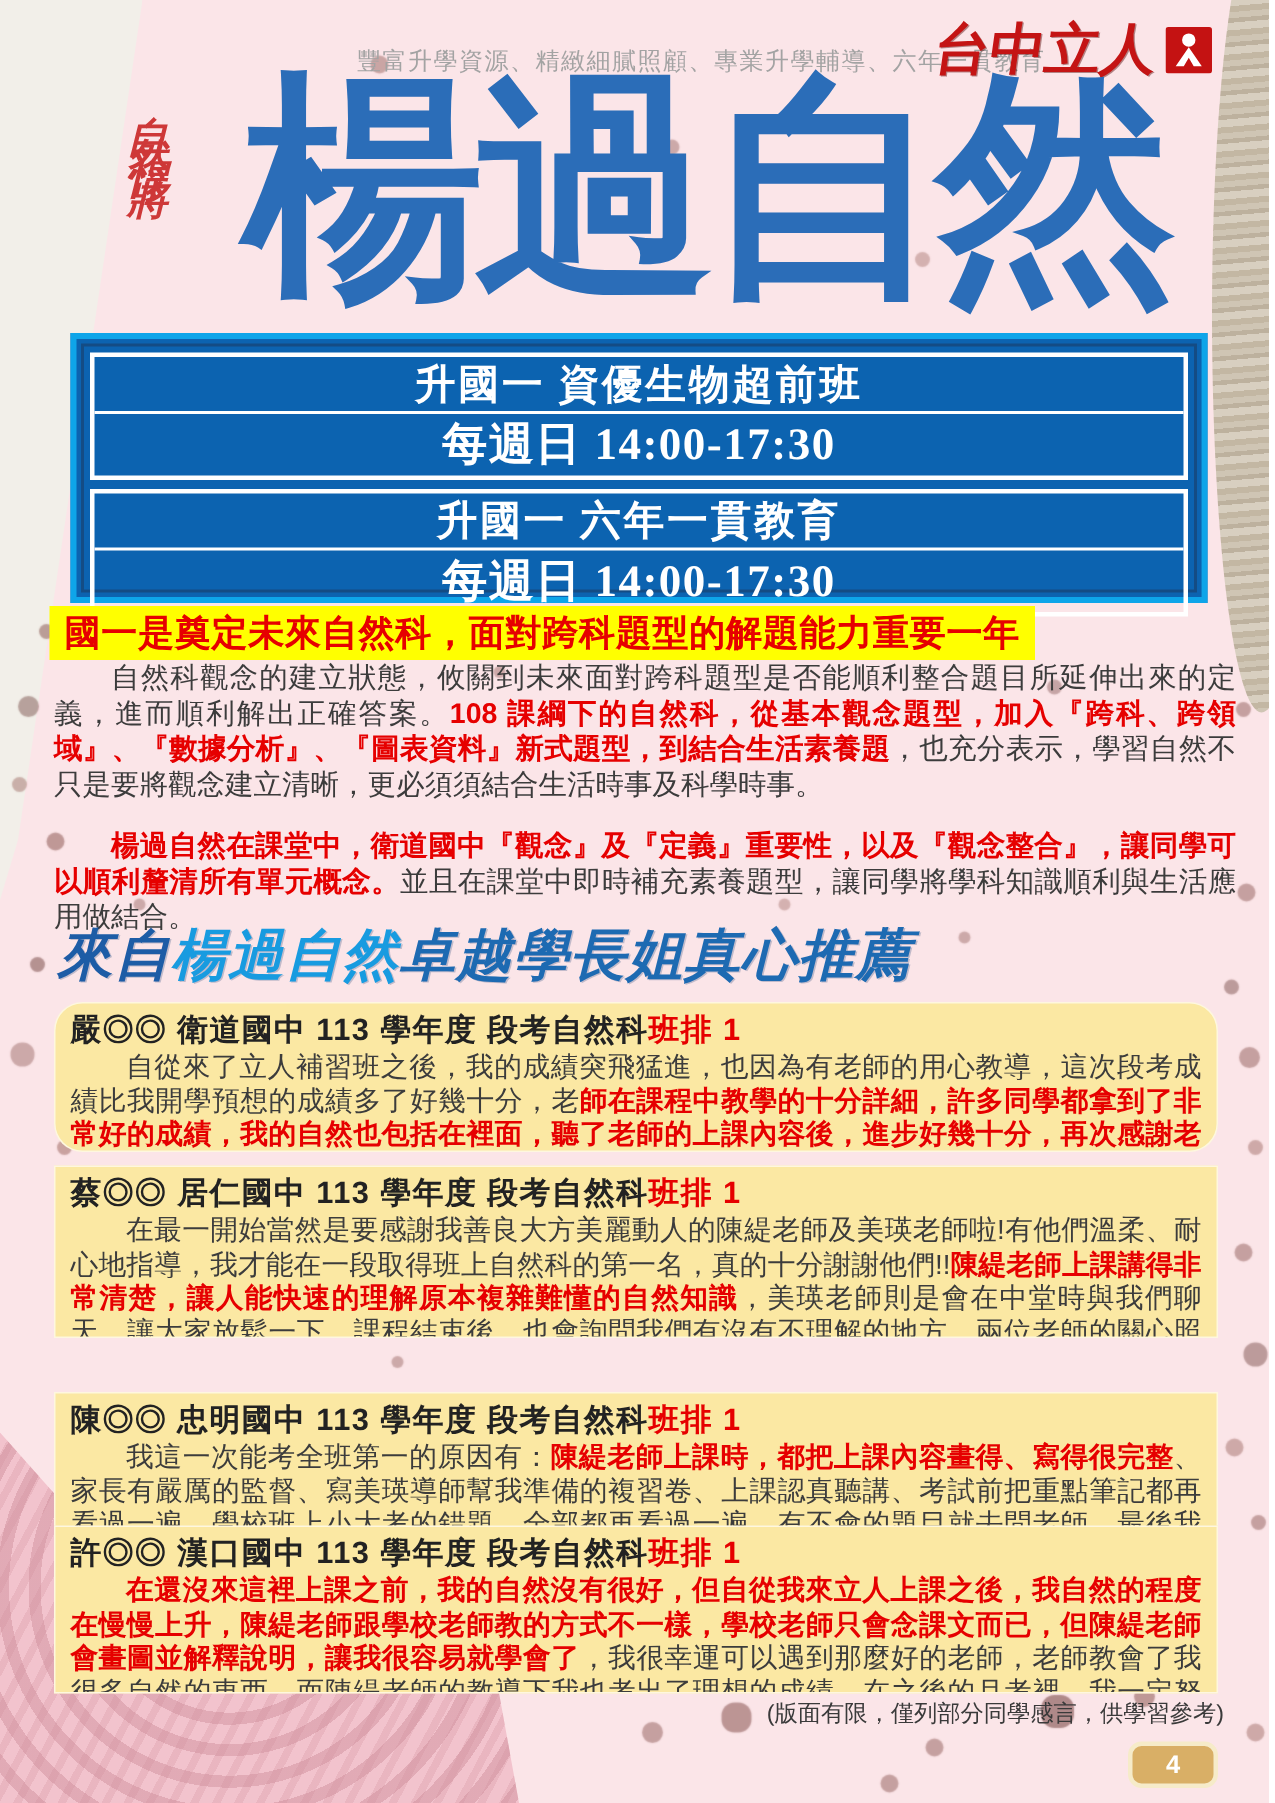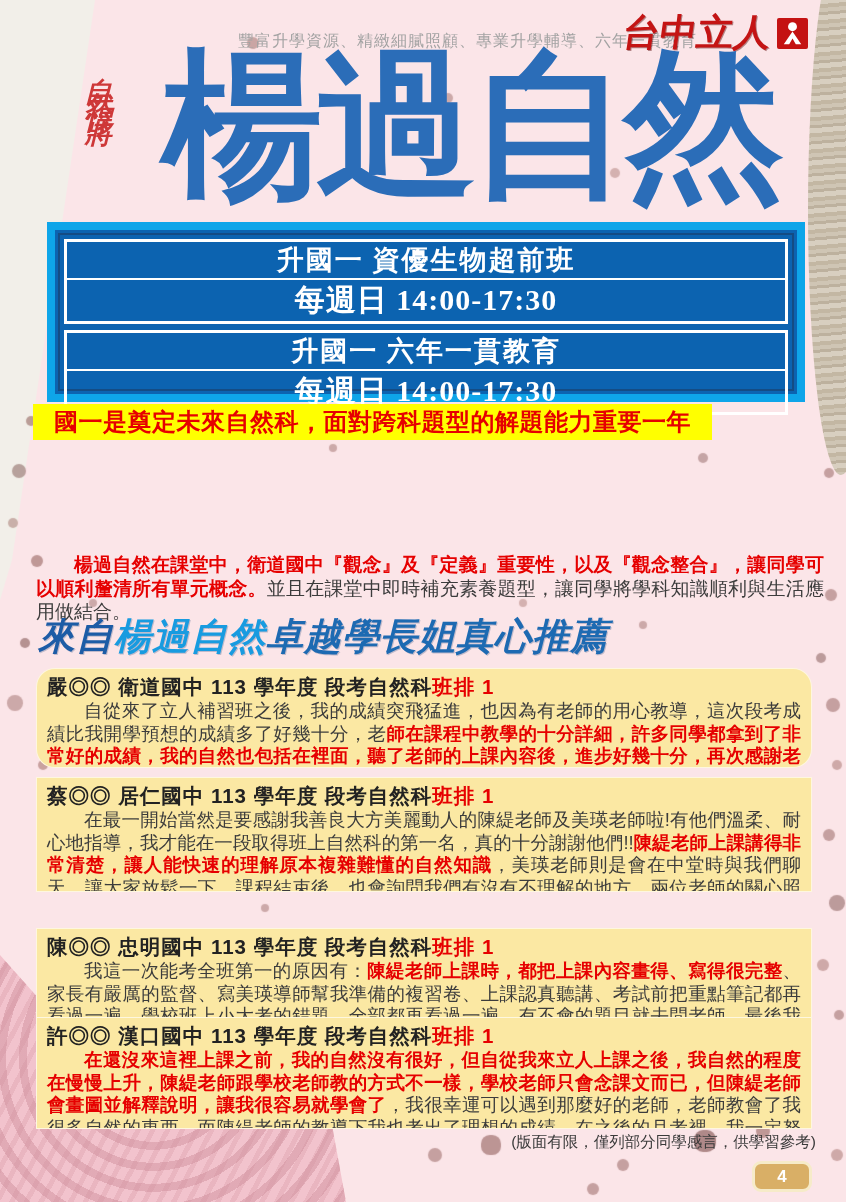--- a/index.html
+++ b/index.html
@@ -52,33 +52,33 @@
   
   .vertical-label{position:absolute;left:80px;top:56px;writing-mode:vertical-rl;text-orientation:upright;
     font-size:27px;letter-spacing:14px;font-weight:bold;font-style:italic;color:#ce3838;z-index:2;
     font-family:"Liberation Serif",serif;}
   .hero-title{position:absolute;left:128px;top:42px;width:684px;margin:0;text-align:center;
     font-family:"Liberation Serif",serif;font-weight:900;font-size:160px;line-height:1.05;
     letter-spacing:-6px;color:#2b6db8;z-index:2;}
 
   
   .schedule-box{position:absolute;left:47px;top:222px;width:758px;height:180px;box-sizing:border-box;
-    background:#0c63b0;border:8px solid #0ea5e9;
+    background:#0c63b0;border:4px solid #0ea5e9;
     box-shadow:inset 0 0 0 3px #0c63b0, inset 0 0 0 5px #144c84;
     padding:9px;display:flex;flex-direction:column;gap:6px;z-index:2;}
   .schedule-row{flex:1;border:3px solid #ffffff;display:flex;flex-direction:column;box-sizing:border-box;}
   .schedule-name{flex:1;display:flex;align-items:center;justify-content:center;
     border-bottom:2px solid #ffffff;color:#ffffff;font-family:"Liberation Serif",serif;
     font-weight:bold;font-size:27px;letter-spacing:2px;}
   .schedule-time{flex:1.08;display:flex;align-items:center;justify-content:center;color:#ffffff;
     font-family:"Liberation Serif",serif;font-weight:bold;font-size:30px;letter-spacing:1px;}
 
   
   .headline{position:absolute;left:33px;top:404px;display:inline-block;background:#ffff00;
-    color:#e60000;font-weight:bold;font-size:24px;padding:2px 21px;letter-spacing:.5px;z-index:2;}
+    color:#e60000;font-weight:bold;font-size:24px;padding:2px 10px;letter-spacing:.5px;z-index:2;}
   .body-p{position:absolute;left:36px;width:788px;margin:0;font-size:19px;line-height:23.5px;
     color:#3c3c3c;text-align:justify;text-indent:2em;z-index:2;}
   .p1{top:441px;}
   .p2{top:553px;}
   .seg-black{color:#3c3c3c;}
   .seg-red{color:#e60000;font-weight:bold;}
 
   
   .recommend-heading{position:absolute;left:38px;top:612px;margin:0;font-family:"Liberation Serif",serif;
     font-style:italic;font-weight:900;font-size:37px;letter-spacing:1px;z-index:2;
@@ -131,20 +131,21 @@
       <div class="schedule-name">升國一  資優生物超前班</div>
       <div class="schedule-time">每週日 14:00-17:30</div>
     </div>
     <div class="schedule-row">
       <div class="schedule-name">升國一  六年一貫教育</div>
       <div class="schedule-time">每週日 14:00-17:30</div>
     </div>
   </div>
 
   <div class="headline">國一是奠定未來自然科，面對跨科題型的解題能力重要一年</div>
+  <p class="body-p p1"><span class="seg-black">自然科觀念的建立狀態，攸關到未來面對跨科題型是否能順利整合題目所延伸出來的定義，進而順利解出正確答案。</span><span class="seg-red">108 課綱下的自然科，從基本觀念題型，加入『跨科、跨領域』、『數據分析』、『圖表資料』新式題型，到結合生活素養題</span><span class="seg-black">，也充分表示，學習自然不只是要將觀念建立清晰，更必須須結合生活時事及科學時事。</span></p>
   <p class="body-p p2"><span class="seg-red">楊過自然在課堂中，衛道國中『觀念』及『定義』重要性，以及『觀念整合』，讓同學可以順利釐清所有單元概念。</span><span class="seg-black">並且在課堂中即時補充素養題型，讓同學將學科知識順利與生活應用做結合。</span></p>
 
   <h2 class="recommend-heading"><span style="color: rgb(29, 92, 166);">來自</span><span style="color: rgb(24, 155, 224);">楊過自然</span><span style="color: rgb(29, 106, 178);">卓越學長姐真心推薦</span></h2>
 
   <div class="testimonial t1">
     <div class="t-header">
       <span class="t-name">嚴◎◎  衛道國中 113 學年度 段考自然科</span><span class="t-rank">班排 1</span>
     </div>
     <p class="t-body"><span class="seg-black">自從來了立人補習班之後，我的成績突飛猛進，也因為有老師的用心教導，這次段考成績比我開學預想的成績多了好幾十分，老</span><span class="seg-red">師在課程中教學的十分詳細，許多同學都拿到了非常好的成績，我的自然也包括在裡面，聽了老師的上課內容後，進步好幾十分，再次感謝老師的用心指導。</span></p>
   </div>

